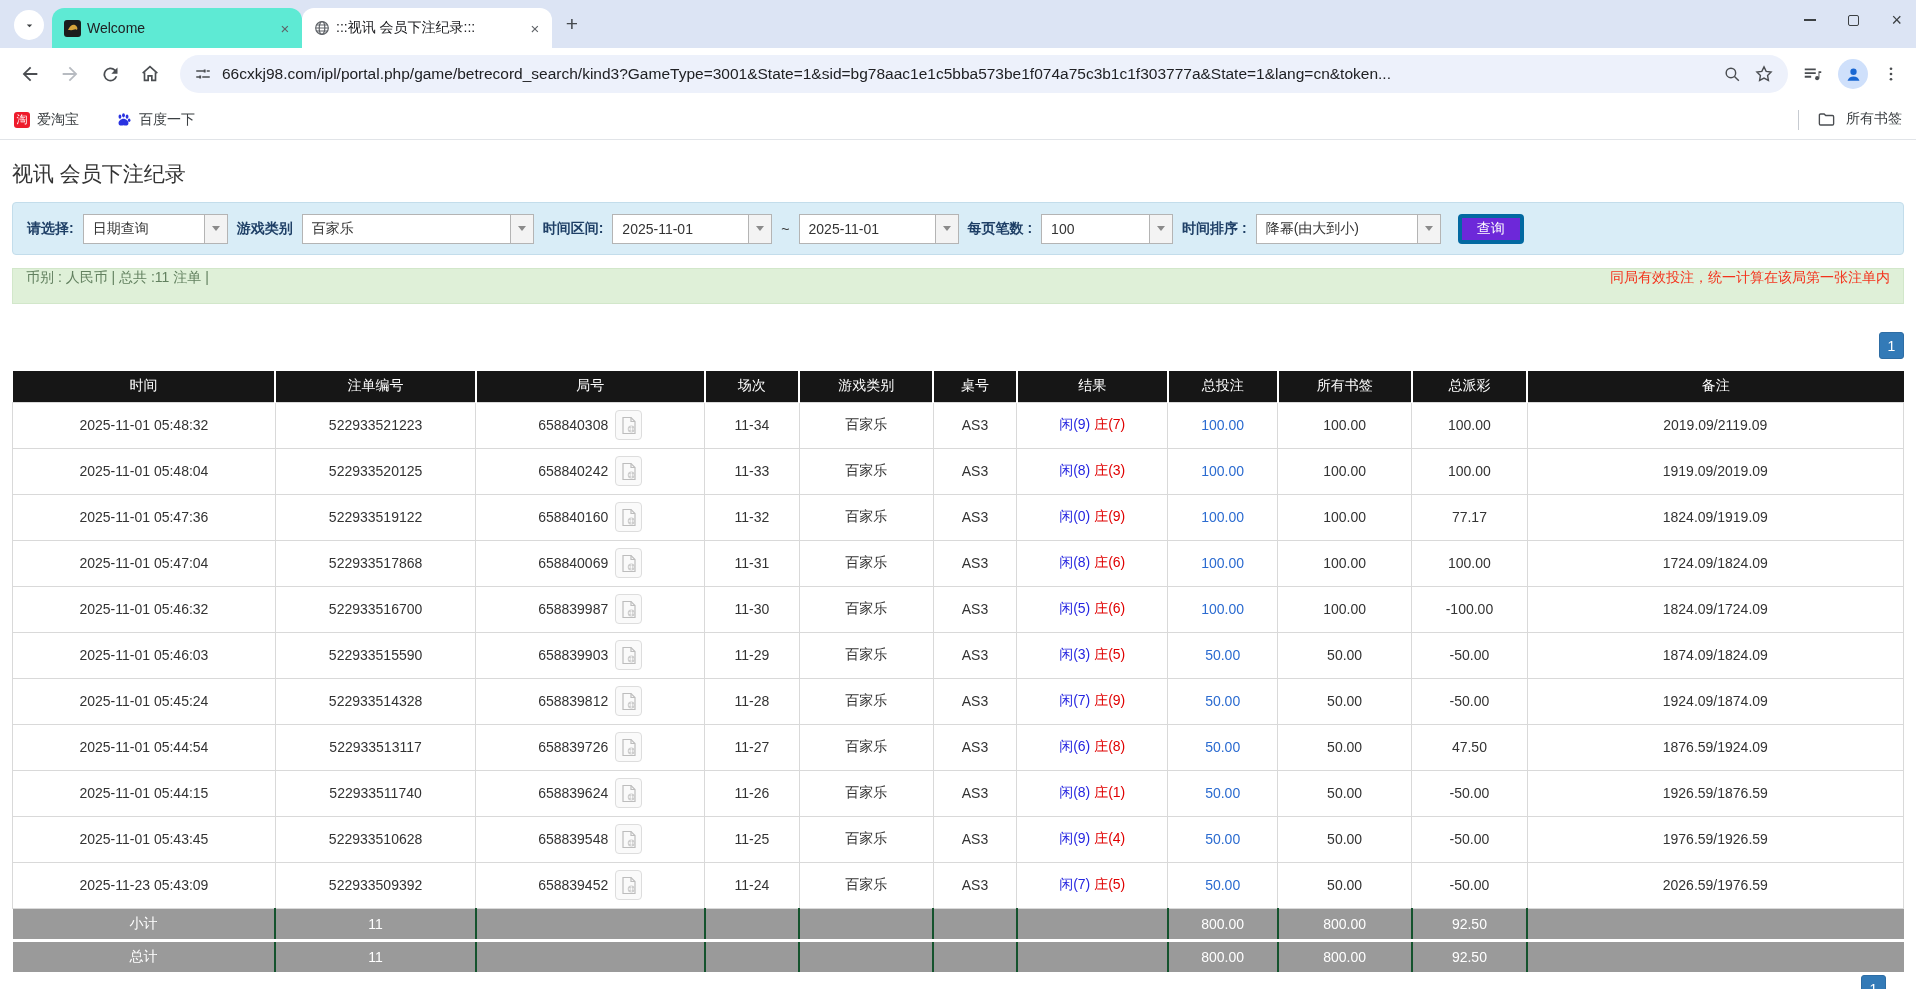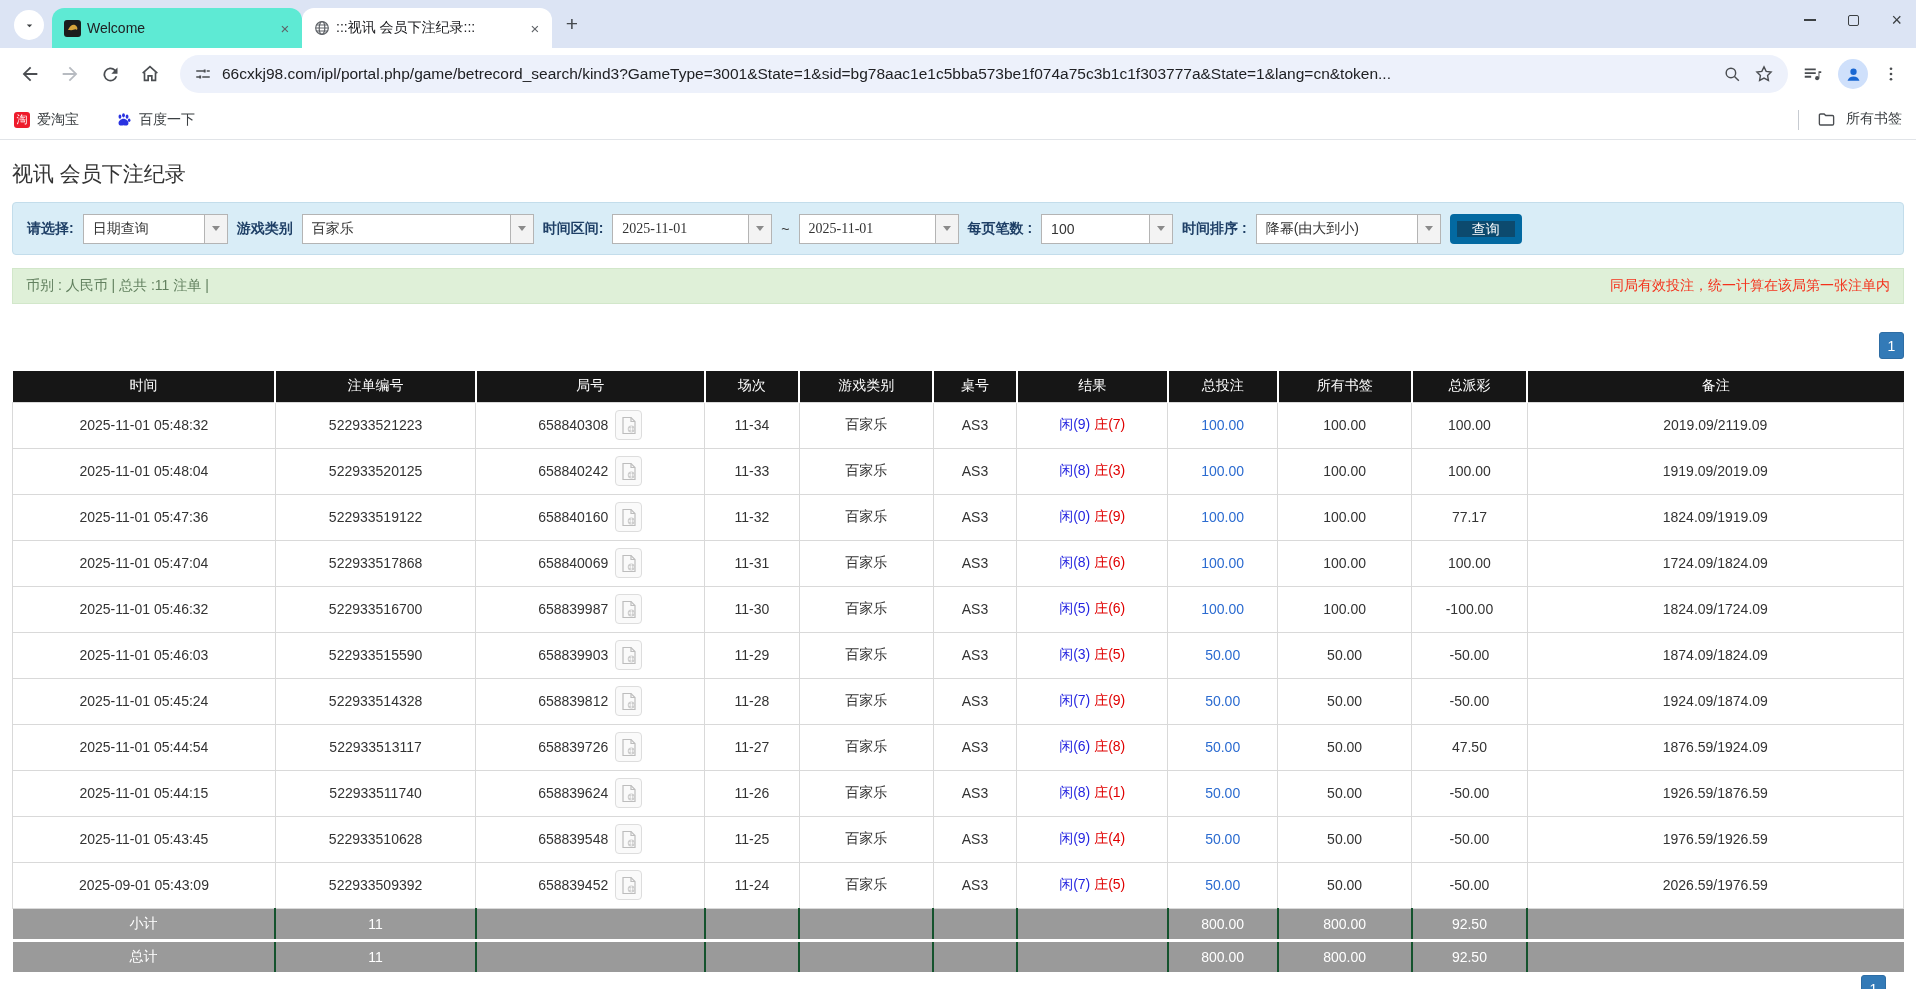--- a/index.html
+++ b/index.html
@@ -36,24 +36,24 @@
   .tb-icon { width:16px; height:16px; background:#ee1b2c; border-radius:3px; color:#fff; font-size:11px; display:flex; align-items:center; justify-content:center; }
   
   .content { padding:0 12px; }
   .page-title { font-size:21px; font-weight:400; color:#333; margin:20px 0 14px; }
   .filter-panel { background:#d9edf7; border:1px solid #c3ddeb; border-radius:4px; height:53px; display:flex; align-items:center; padding:0 14px; gap:9px; font-size:14px; }
   .f-label { color:#1e3f66; font-weight:bold; white-space:nowrap; }
   .combo { display:flex; height:30px; flex:none; }
   .combo-input { background:#fff; border:1px solid #b4b4b4; border-right:none; padding:0 9px; display:flex; align-items:center; font-size:14px; color:#333; flex:1; overflow:hidden; white-space:nowrap; }
   .combo-arrow { width:24px; background:#f3f3f3; border:1px solid #b4b4b4; display:flex; align-items:center; justify-content:center; }
   .combo-arrow .tri { width:0; height:0; border-left:4px solid transparent; border-right:4px solid transparent; border-top:5px solid #8a8a8a; }
-  .w-select { width:145px; } .w-game { width:232px; } .w-date { width:160px;font-family:Liberation Serif, serif; } .w-pp { width:132px; } .w-sort { width:185px; }
+  .w-select { width:145px; } .w-game { width:232px; } .w-date { width:160px; } .w-pp { width:132px; } .w-sort { width:185px; }
   .tilde { color:#333; }
-  .search-btn { background:#0c4a6e; border:7px solid #0369a1; color:#fff; border-radius:4px; height:30px; padding:0 15px; font-size:14px; margin-left:0; }
-  .info-bar { margin-top:13px; background:#dff0d8; border:1px solid #d2e7ca; height:36px; display:flex; align-items:center; padding:0 13px; font-size:14px; }
+  .search-btn { background:#6d28d9; border:4px solid #0369a1; color:#fff; border-radius:4px; height:30px; padding:0 15px; font-size:14px; margin-left:8px; }
+  .info-bar { margin-top:13px; background:#dff0d8; border:1px solid #d2e7ca; height:36px; display:flex; align-items:flex-start; padding:0 13px; font-size:14px; }
   .info-left { color:#62805f; }
   .info-right { margin-left:auto; color:#f4321c; }
   .pagination-top { display:flex; justify-content:flex-end; margin:28px 0 12px; }
   .page-btn { min-width:25px; height:27px; background:#337ab7; border:1px solid #2e6da4; color:#fff; border-radius:3px; display:flex; align-items:center; justify-content:center; font-size:14px; padding:0 6px; }
   .page-btn.bottom { position:absolute; right:30px; top:975px; }
   
   table.bet-table { width:100%; border-collapse:collapse; table-layout:fixed; font-size:14px; }
   .bet-table thead th { background:#161616; color:#fff; height:31px; font-weight:normal; font-size:14px; border-right:2px solid #fff; }
   .bet-table thead th:last-child { border-right:none; }
   .bet-table tbody td { height:46px; text-align:center; color:#333; background:#fff; border:1px solid #d9d9d9; overflow:hidden; white-space:nowrap; }
@@ -535,21 +535,21 @@
           <td>11-25</td>
           <td>百家乐</td>
           <td>AS3</td>
           <td><span class="r-player">闲(9)</span> <span class="r-banker">庄(4)</span></td>
           <td><a class="bet-link">50.00</a></td>
           <td>50.00</td>
           <td class="neg">-50.00</td>
           <td>1976.59/1926.59</td>
         </tr>
         <tr>
-          <td>2025-09-01 05:43:09</td>
+          <td>2025-11-23 05:43:09</td>
           <td>522933509392</td>
           <td><span class="round-wrap">
               <span>658839452</span>
               <button class="video-btn">
                 <svg width="16" height="19" viewBox="0 0 16 19" fill="none" stroke="#bdbdbd" stroke-width="1.2">
                   <path d="M2 1.5h8l4 4v12H2z"></path>
                   <path d="M10 1.5v4h4"></path>
                   <circle cx="10.3" cy="13" r="3.6" fill="#cdcdcd" stroke="none"></circle>
                   <circle cx="10.3" cy="13" r="0.9" fill="#fff" stroke="none"></circle>
                   <circle cx="10.3" cy="11" r="0.7" fill="#fff" stroke="none"></circle>

